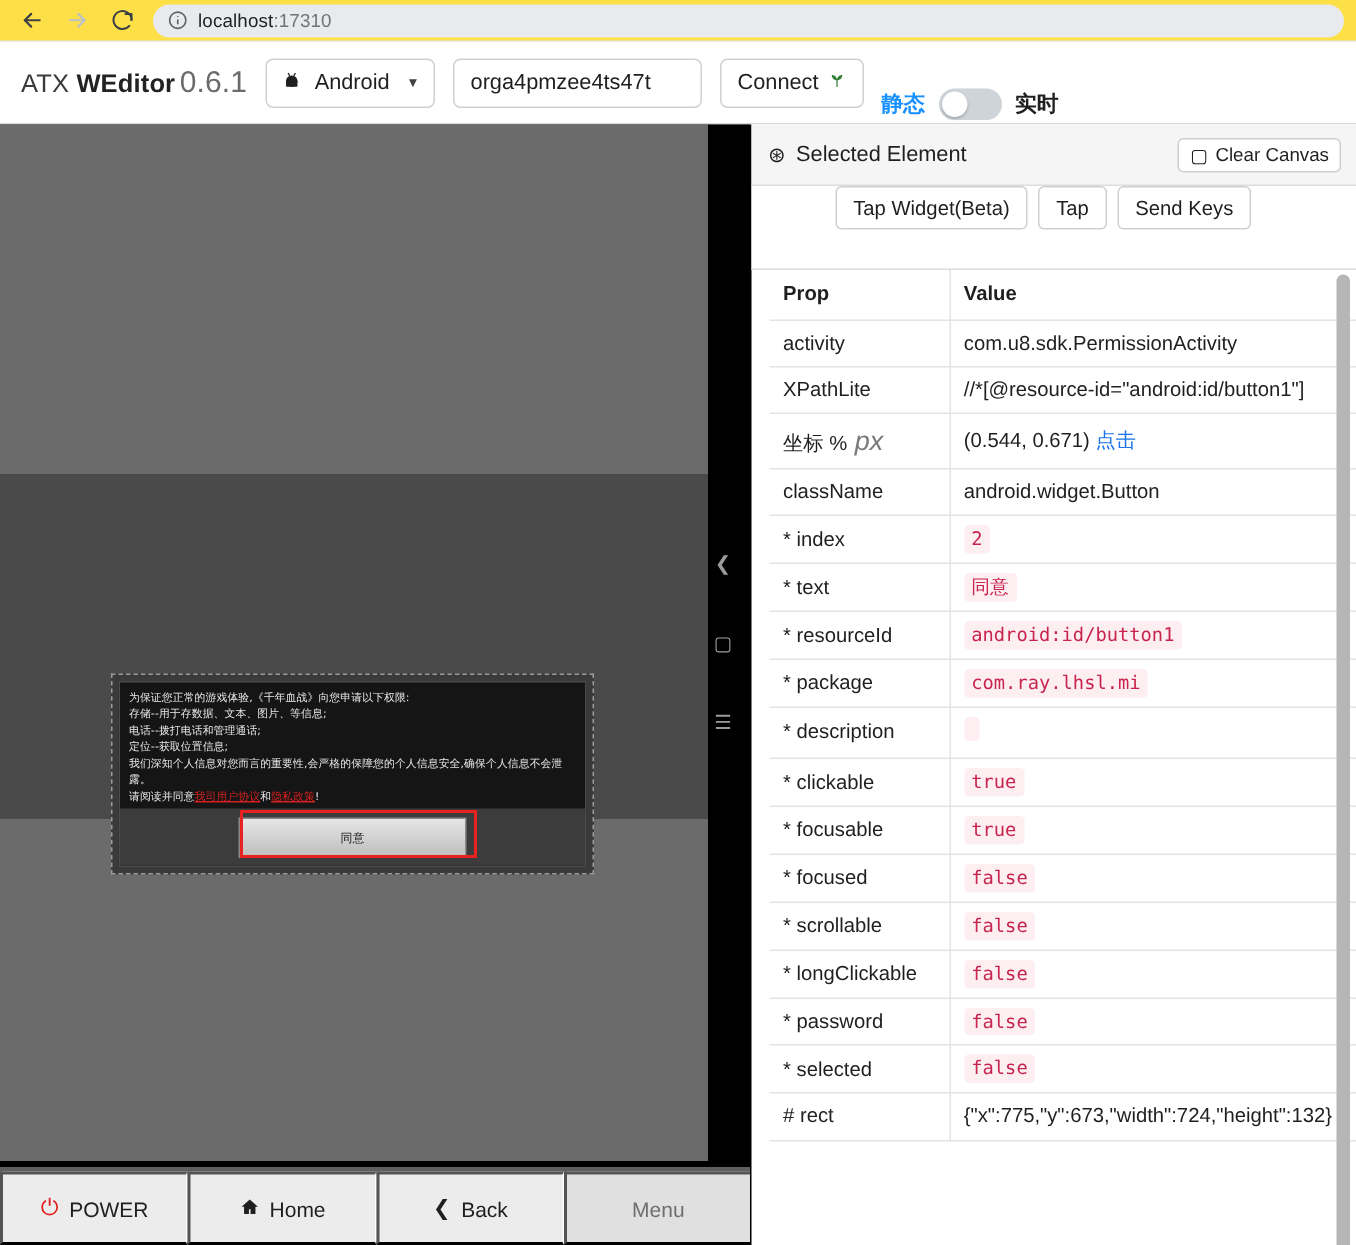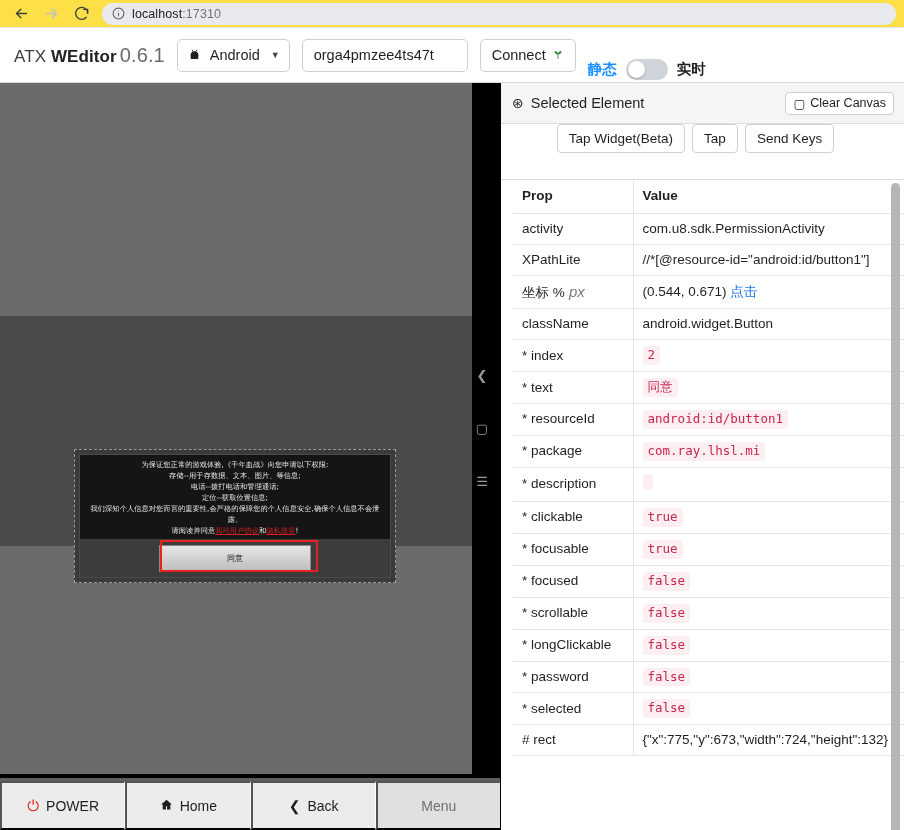--- a/index.html
+++ b/index.html
@@ -83,21 +83,21 @@
   .droid-nav span { color: #9a9a9a; font-size: 13px; line-height: 1; }
 
   
   .perm-dialog {
     position: absolute; left: 74px; top: 366px; width: 322px; height: 134px;
     border: 1px dashed #9a9a9a; background: #3a3a3a; padding: 4px;
   }
   .perm-inner { width: 100%; height: 100%; background: #151515; border: 1px solid #4a4a4a; }
   .perm-text {
     color: #e8e8e8; font-size: 7.2px; line-height: 1.52; padding: 5px 6px 4px 6px;
-    font-family: "DejaVu Sans", "Liberation Sans", sans-serif; letter-spacing: .1px; text-align: center;
+    font-family: "DejaVu Sans", "Liberation Sans", sans-serif; letter-spacing: .1px;
   }
   .perm-text .lnk { color: #d32020; text-decoration: underline; margin-top: 40px; }
   .perm-btnrow {
     position: absolute; left: 5px; right: 5px; bottom: 5px; height: 38px;
     background: #3c3c3c; display: flex; align-items: center; justify-content: center;
   }
   .perm-btn {
     width: 152px; height: 27px; background: linear-gradient(#e6e6e6, #bdbdbd);
     border: 1px solid #8a8a8a; display: flex; align-items: center; justify-content: center;
     color: #1a1a1a; font-size: 8px; font-family: "DejaVu Sans", sans-serif;
@@ -150,21 +150,21 @@
   table.props th { font-weight: bold; height: 33px; }
   table.props td:last-child, table.props th:last-child { border-right: none; }
   table.props tr td:first-child, table.props tr th:first-child { width: 120px; }
   table.props tr { height: 31px; }
   code.codeval {
     background: #fdeef2; color: #c7254e; border-radius: 3px; padding: 1px 5px;
     font-family: "DejaVu Sans Mono", "Liberation Mono", monospace; font-size: 12.5px;
     display: inline-block; min-width: 6px; min-height: 16px;
   }
   .link { color: #1a73e8; }
-  .unit { font-style: italic; color: #7a7a7a; font-size: 15px; }
+  .unit { font-style: italic; color: #7a7a7a; font-size: 18px; }
 
   .vscroll {
     position: absolute; right: 4px; top: 1px; width: 9px; bottom: 1px;
     pointer-events: none;
   }
   .vscroll .thumb {
     position: absolute; left: 0; top: 2px; width: 9px; height: 678px;
     background: #b6b6b6; border-radius: 5px;
   }
 </style>

